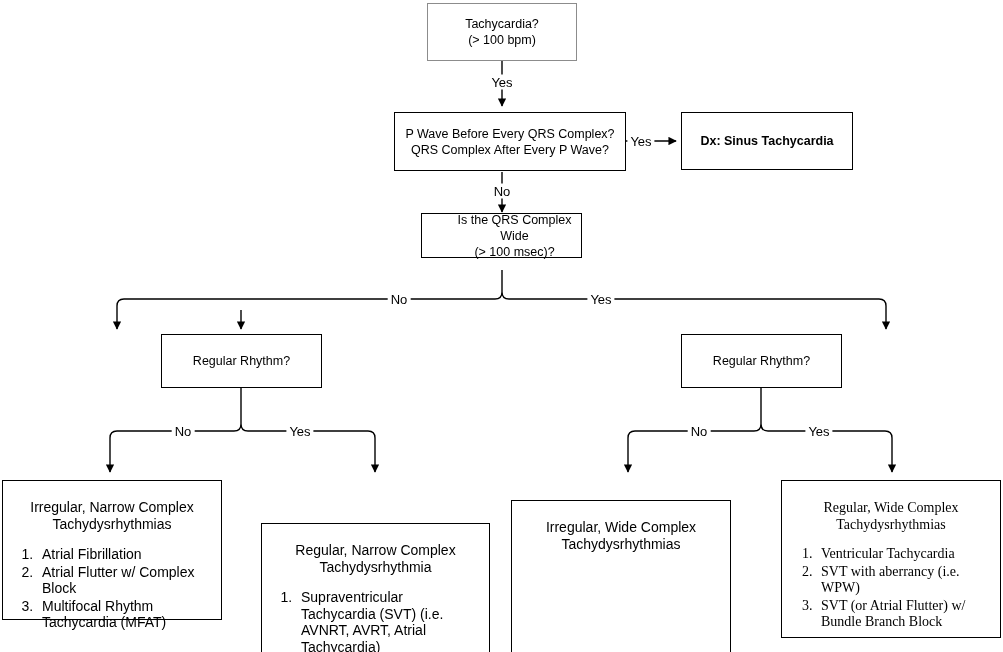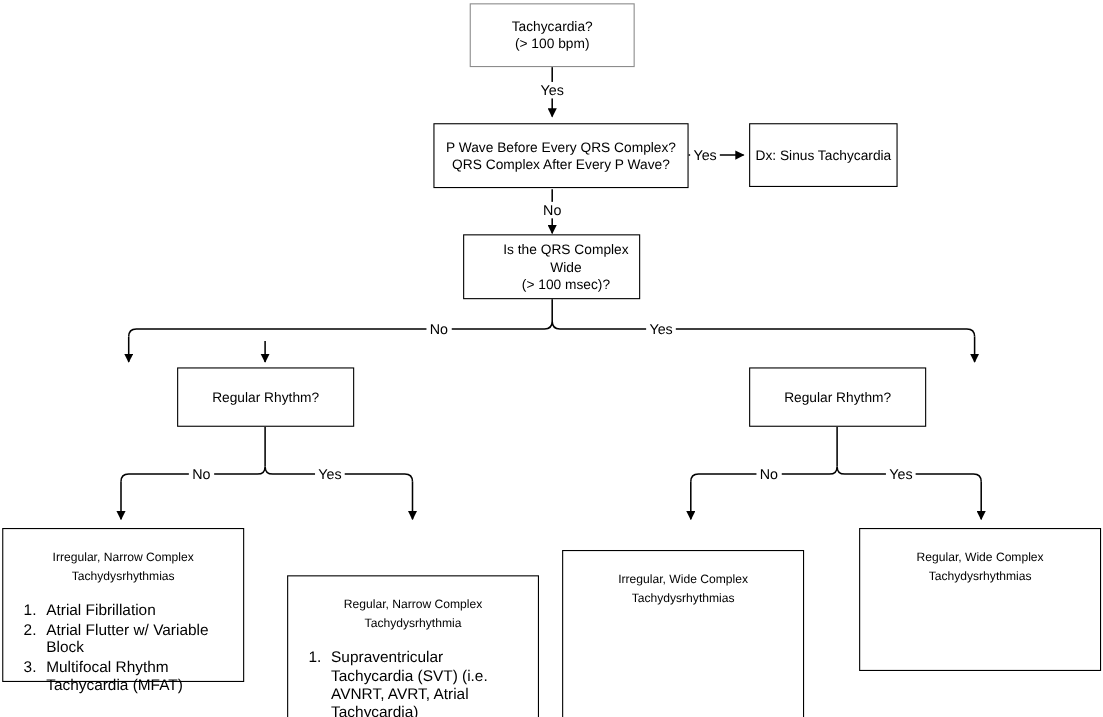--- a/index.html
+++ b/index.html
@@ -41,21 +41,21 @@
     justify-content: center;
     text-align: center;
   }
   .node-text {
     font-size: 12.5px;
     line-height: 16px;
     color: #000000;
     white-space: pre-line;
   }
   .list-title {
-    font-size: 11px;
+    font-size: 14px;
     line-height: 17px;
     color: #000000;
     text-align: center;
     white-space: pre-line;
     padding-top: 18px;
   }
   ol.item-list {
     margin: 13px 0 0 0;
     padding: 0 10px 0 34px;
     list-style-position: outside;
@@ -134,64 +134,69 @@
   <div class="node-box soft node-center" style="left:427px; top:3px; width:150px; height:58px;">
     <div class="node-text">Tachycardia?
 (&gt; 100 bpm)</div>
   </div>
 
   <div class="node-box node-center" style="left:394px; top:112px; width:232px; height:59px;">
     <div class="node-text">P Wave Before Every QRS Complex?
 QRS Complex After Every P Wave?</div>
   </div>
 
-  <div class="node-box node-center" style="left:681px; top:112px; width:135px; height:58px;">
+  <div class="node-box node-center" style="left:681px; top:112px; width:172px; height:58px;font-weight:bold;">
     <div class="node-text">Dx: Sinus Tachycardia</div>
   </div>
 
-  <div class="node-box node-center" style="left:421px; top:213px; width:161px; height:59px;padding-left:26px;">
+  <div class="node-box node-center" style="left:421px; top:213px; width:161px; height:45px;padding-left:26px;">
     <div class="node-text">Is the QRS Complex Wide
 (&gt; 100 msec)?</div>
   </div>
 
   <div class="node-box node-center" style="left:161px; top:334px; width:161px; height:54px;">
     <div class="node-text">Regular Rhythm?</div>
   </div>
 
   <div class="node-box node-center" style="left:681px; top:334px; width:161px; height:54px;">
     <div class="node-text">Regular Rhythm?</div>
   </div>
 
   <div class="node-box" style="left:2px; top:480px; width:220px; height:140px;">
     <div class="list-title">Irregular, Narrow Complex
 Tachydysrhythmias</div>
     <ol class="item-list">
         <li>Atrial Fibrillation</li>
-        <li>Atrial Flutter w/ Variable Block</li>
+        <li>Atrial Flutter w/ Complex Block</li>
         <li>Multifocal Rhythm Tachycardia (MFAT)</li>
       </ol>
   </div>
 
   <div class="node-box" style="left:261px; top:480px; width:229px; height:140px;margin-top:43px;">
     <div class="list-title">Regular, Narrow Complex
 Tachydysrhythmia</div>
     <ol class="item-list">
         <li>Supraventricular Tachycardia (SVT) (i.e. AVNRT, AVRT, Atrial Tachycardia)</li>
         <li>Atrial Flutter</li>
       </ol>
   </div>
 
   <div class="node-box" style="left:511px; top:500px; width:220px; height:168px;">
     <div class="list-title">Irregular, Wide Complex
 Tachydysrhythmias</div>
   </div>
 
-  <div class="node-box" style="left:781px; top:480px; width:220px; height:130px;">
+  <div class="node-box" style="left:781px; top:480px; width:220px; height:158px;font-family:Liberation Serif, serif;">
     <div class="list-title">Regular, Wide Complex
 Tachydysrhythmias</div>
+    <ol class="item-list">
+        <li>Ventricular Tachycardia</li>
+        <li>SVT with aberrancy (i.e. WPW)</li>
+        <li>SVT (or Atrial Flutter) w/ Bundle Branch Block</li>
+      </ol>
   </div>
 
   <div class="edge-label" style="left:502px; top:82px;">Yes</div>
 
   <div class="edge-label" style="left:641px; top:141px;">Yes</div>
 
   <div class="edge-label" style="left:502px; top:191px;">No</div>
 
   <div class="edge-label" style="left:399px; top:299px;">No</div>
 

